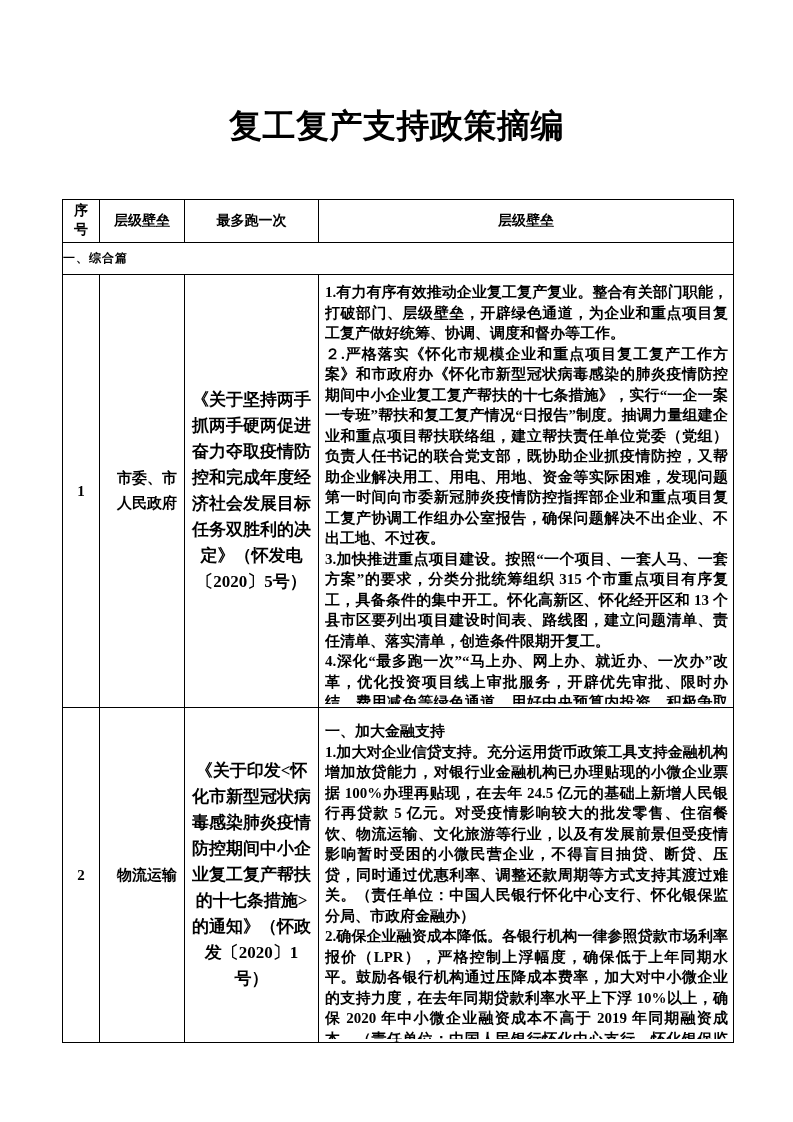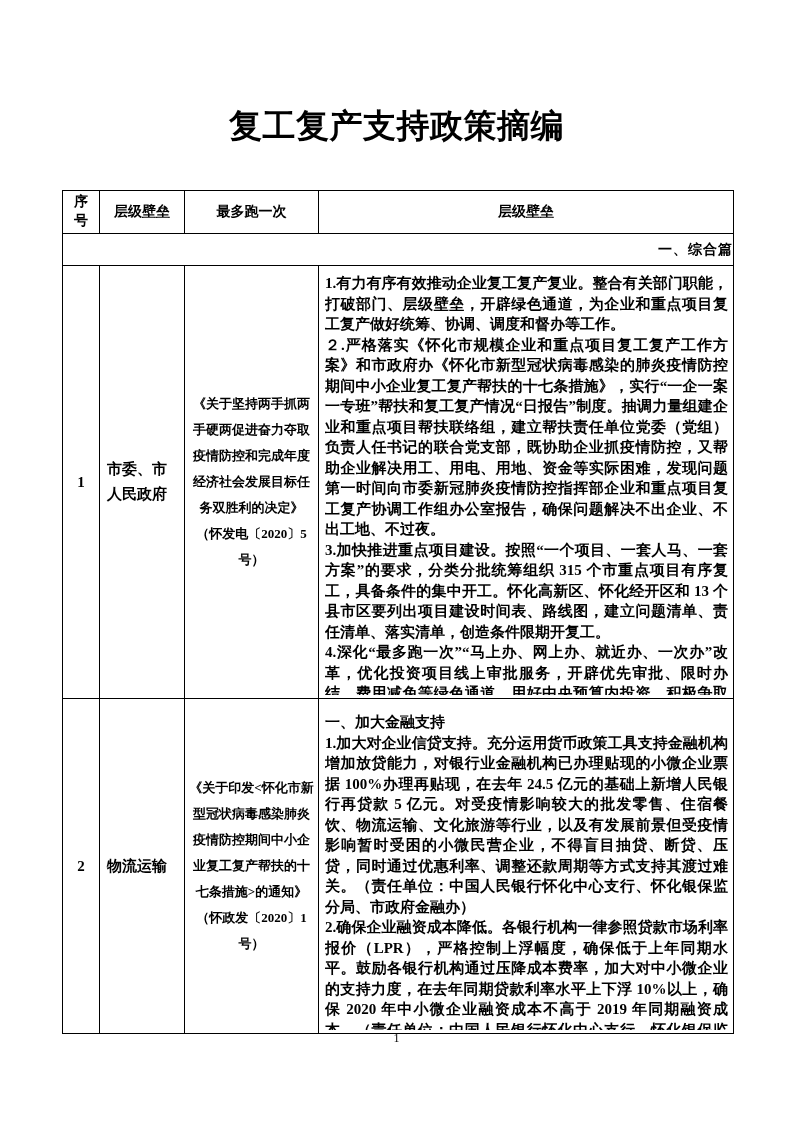--- a/index.html
+++ b/index.html
@@ -22,63 +22,63 @@
     text-align: center;
     font-family: "DejaVu Sans", "Liberation Sans", sans-serif;
     font-weight: bold;
     font-size: 33px;
     letter-spacing: 0.5px;
     color: #000000;
   }
   table.policy-table {
     position: absolute;
     left: 62px;
-    top: 190px;
+    top: 199px;
     width: 671px;
     border-collapse: collapse;
     table-layout: fixed;
     font-weight: bold;
   }
   .policy-table th, .policy-table td {
     border: 1px solid #000000;
     color: #000000;
   }
   .header-row th {
     height: 43px;
     font-size: 14px;
     font-weight: bold;
     text-align: center;
     vertical-align: middle;
     line-height: 1.35;
     padding: 0 5px;
   }
   .section-row td {
     height: 32px;
-    font-size: 14px;
+    font-size: 12px;
     font-weight: bold;
-    text-align: right;
+    text-align: left;
     vertical-align: middle;
     letter-spacing: 1px;
   }
   .no-cell {
     text-align: center;
     vertical-align: middle;
     font-size: 15px;
   }
   .agency-cell {
     vertical-align: middle;
-    text-align: left;
+    text-align: right;
     font-size: 15px;
     line-height: 1.65;
     padding: 2px 7px;
   }
   .doc-cell {
     vertical-align: middle;
     text-align: center;
-    font-size: 13px;
+    font-size: 17px;
     line-height: 26px;
     padding: 2px 3px;
   }
   .content-cell {
     vertical-align: top;
     padding: 7px 5px 3px 6px;
   }
   .content-text {
     font-size: 15px;
     line-height: 20.5px;

